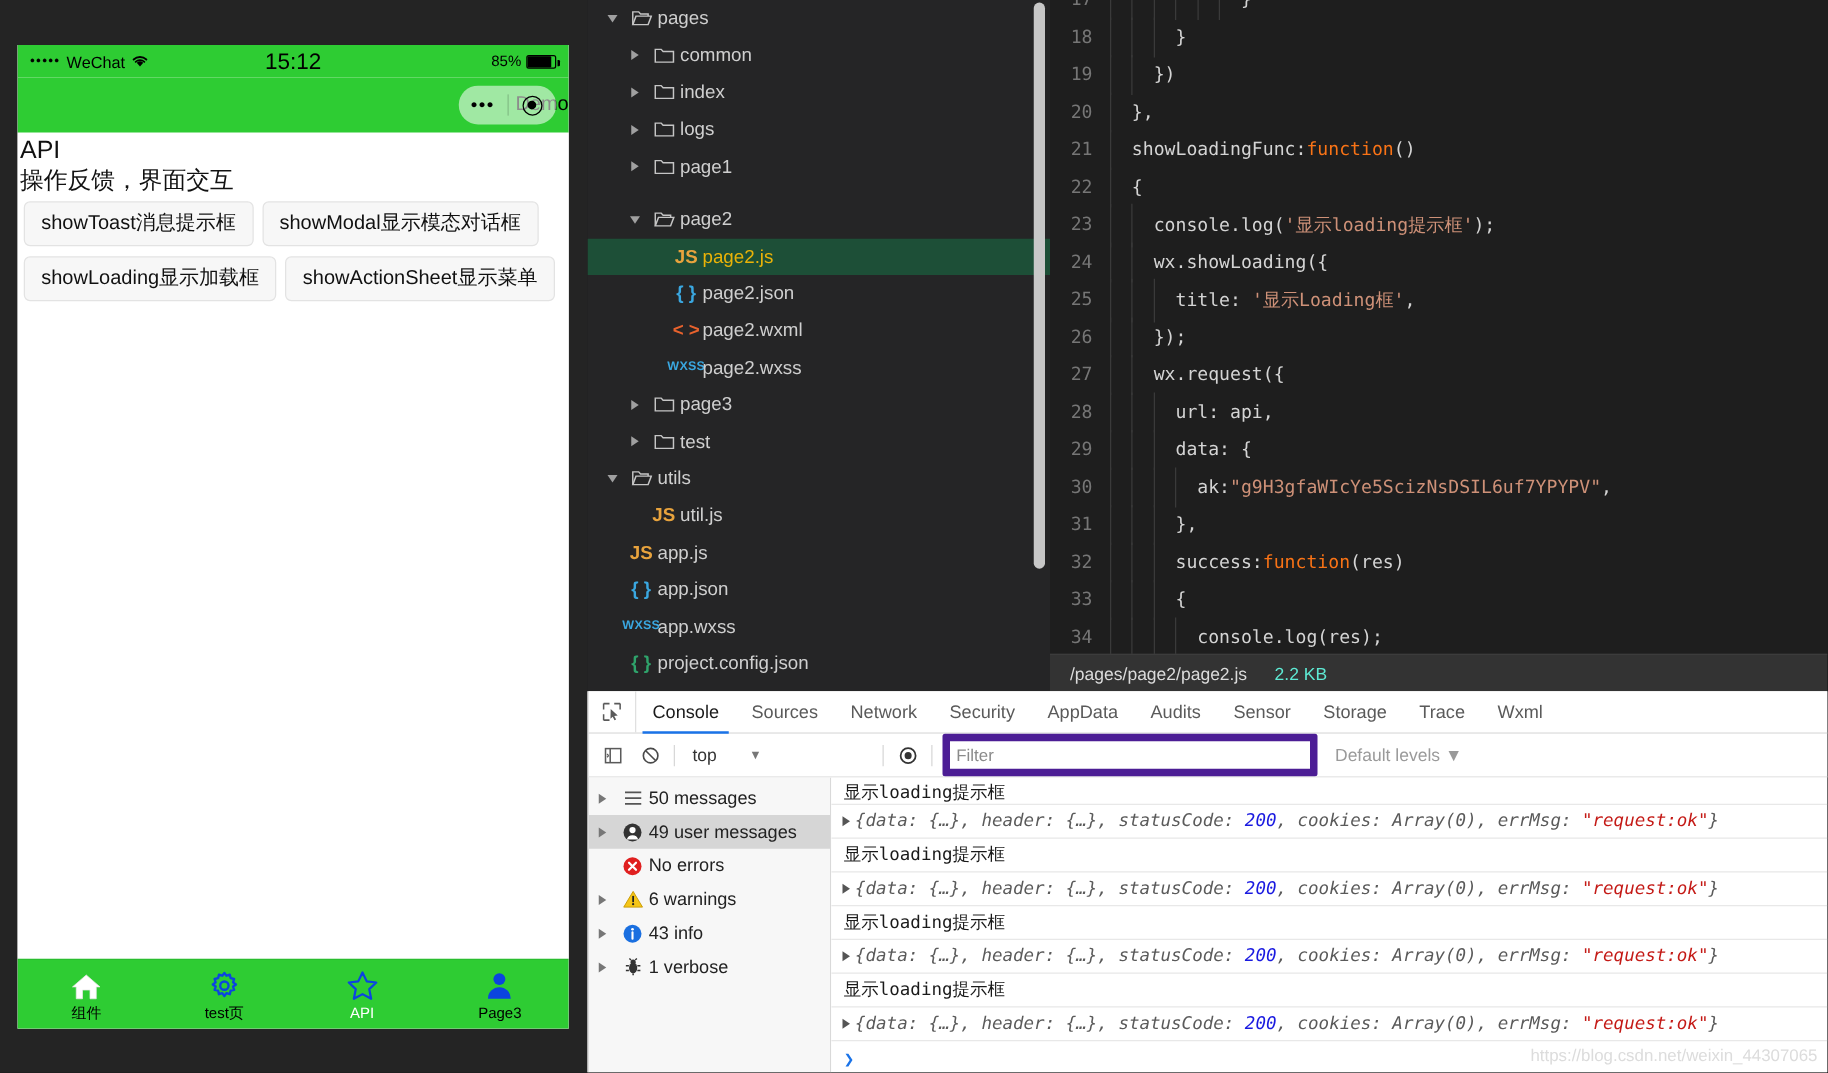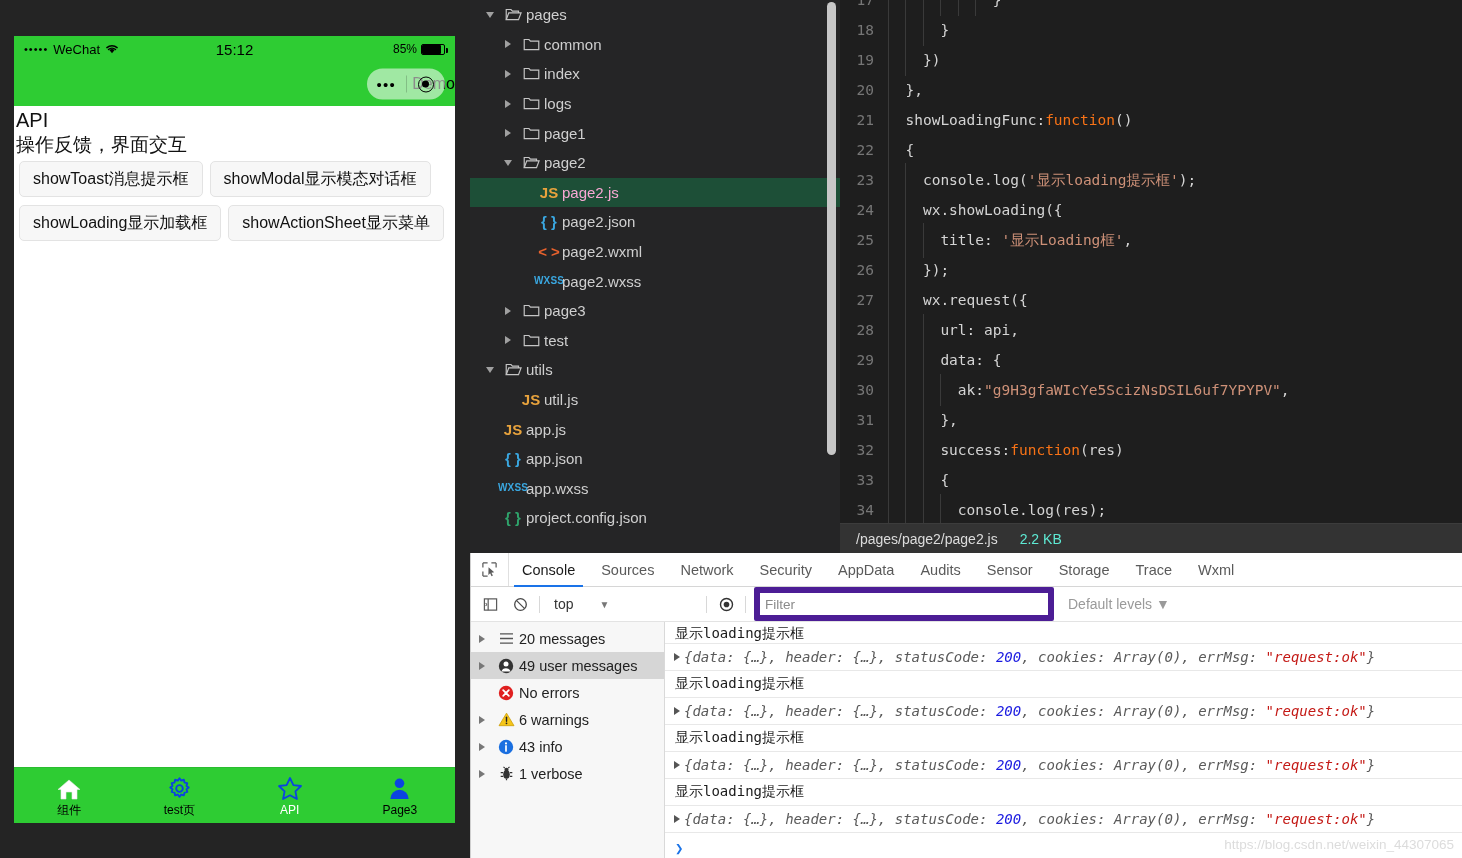--- a/index.html
+++ b/index.html
@@ -23,21 +23,21 @@
   .status-bar {
     height: 26px; background: #2ecc33; color: #000;
     display: flex; align-items: center; font-size: 13px;
     padding: 0 10px; flex: 0 0 26px; position: relative;
   }
   .sb-left { display: flex; align-items: center; gap: 5px; }
   .sb-dots { letter-spacing: 1px; font-size: 11px; }
   .wifi-ico { font-size: 13px; }
   .sb-center {
     position: absolute; left: 0; right: 0; text-align: center;
-    font-size: 15px; pointer-events: none;
+    font-size: 18px; pointer-events: none;
   }
   .sb-right {
     margin-left: auto; display: flex; align-items: center; gap: 4px; font-size: 12px;
   }
   .battery {
     width: 24px; height: 11px; border: 1.4px solid #000; border-radius: 2px;
     position: relative; display: inline-block;
   }
   .battery::after {
     content: ''; position: absolute; right: -4px; top: 3px;
@@ -95,21 +95,21 @@
   
   #filetree-pane {
     position: absolute; left: 470px; top: 0; width: 370px; height: 553px;
     background: #252526; overflow: hidden; font-size: 15px;
   }
   .tree-row {
     display: flex; align-items: center; height: 29.6px;
     color: #cfcfcf; white-space: nowrap; padding-right: 6px;
   }
   .tree-row.sel { background: #1d4f37; }
-  .tree-row.sel .tree-label { color: #f9a8d4; }
+  .tree-row.sel .tree-label { color: #eab308; }
   .tw { width: 20px; flex: 0 0 20px; display: flex; align-items: center; justify-content: center; }
   .arrow { width: 0; height: 0; border-style: solid; }
   .arrow.right { border-width: 4.5px 0 4.5px 6.5px; border-color: transparent transparent transparent #a0a0a0; }
   .arrow.down  { border-width: 6.5px 4.5px 0 4.5px; border-color: #a0a0a0 transparent transparent transparent; }
   .ficon { width: 26px; flex: 0 0 26px; display: flex; align-items: center; justify-content: center; }
   .ficon svg { display: block; }
   .tag { font-weight: bold; font-size: 14px; line-height: 1; }
   .tag.js { color: #e8a33d; font-size: 15px; }
   .tag.json { color: #3aa7e0; font-size: 15px; }
   .tag.wxml { color: #e8622d; font-size: 15px; }
@@ -370,21 +370,21 @@
           <span class="tw">
             <span class="arrow right"></span>
           </span>
           <span class="ficon">
             <svg width="17" height="15" viewBox="0 0 18 15" fill="none" stroke="#c5c5c5" stroke-width="1.25">
               <path d="M1.3 13 V2.2 h5 l1.6 1.8 h8.8 V13 Z"></path>
             </svg>
           </span>
           <span class="tree-label">page1</span>
         </div>
-        <div class="tree-row" style="padding-left: 28px;">
+        <div class="tree-row" style="padding-left: 28px; margin-top: 13px;">
           <span class="tw">
             <span class="arrow down"></span>
           </span>
           <span class="ficon">
             <svg width="17" height="15" viewBox="0 0 18 15" fill="none" stroke="#c5c5c5" stroke-width="1.25">
               <path d="M1.3 13 V2.2 h5 l1.6 1.8 h6.4 v1.8"></path>
               <path d="M1.3 13 L4 5.8 h13 L14.3 13 Z"></path>
             </svg>
           </span>
           <span class="tree-label">page2</span>
@@ -636,21 +636,21 @@
       <div id="msg-sidebar">
           <div class="ms-row">
             <span class="ms-arrow">
               <span class="arrow right" style="border-left-color:#777"></span>
             </span>
             <span class="ms-ico">
               <svg width="15" height="13" viewBox="0 0 16 14" stroke="#555" stroke-width="1.4">
                 <path d="M1 2h14M1 7h14M1 12h14"></path>
               </svg>
             </span>
-            <span>20 messages</span>
+            <span>50 messages</span>
           </div>
           <div class="ms-row sel">
             <span class="ms-arrow">
               <span class="arrow right" style="border-left-color:#777"></span>
             </span>
             <span class="ms-ico">
               <svg width="16" height="16" viewBox="0 0 16 16">
                 <circle cx="8" cy="8" r="7.2" fill="#333"></circle>
                 <circle cx="8" cy="6" r="2.5" fill="#fff"></circle>
                 <path d="M3.4 13.6 a4.8 4.8 0 0 1 9.2 0 Z" fill="#fff"></path>

